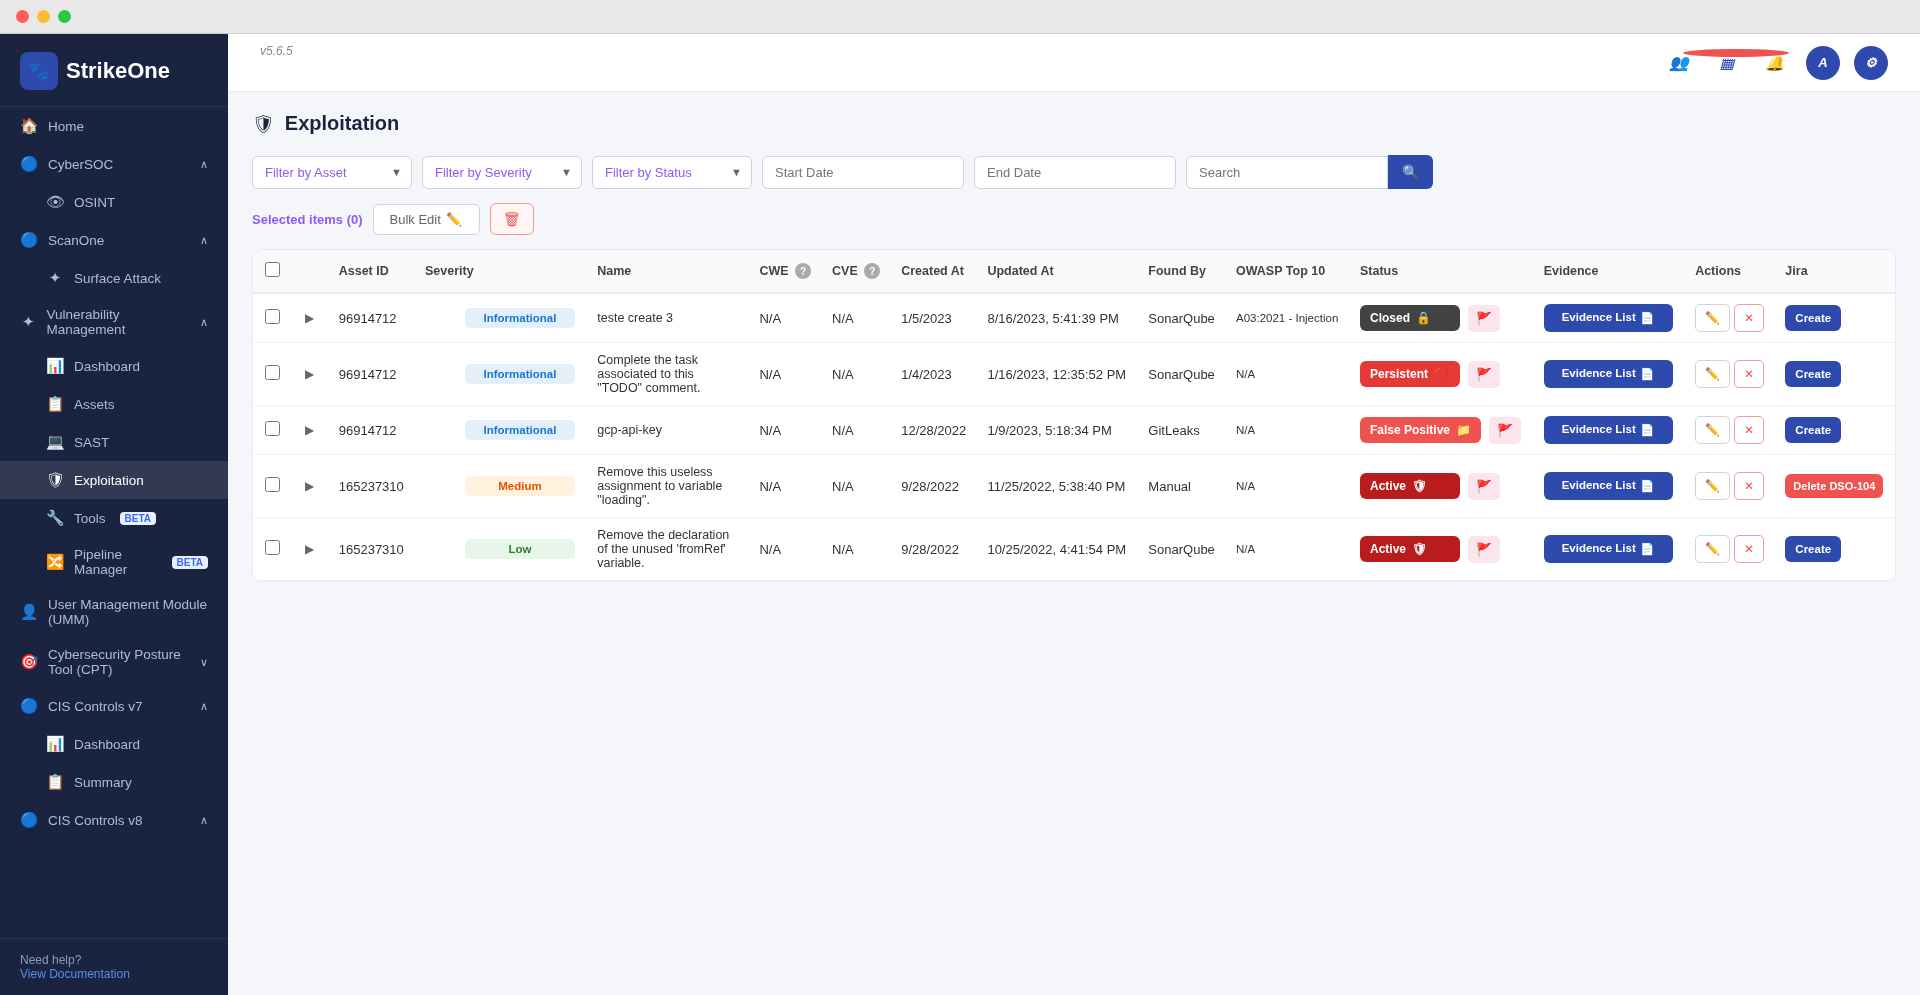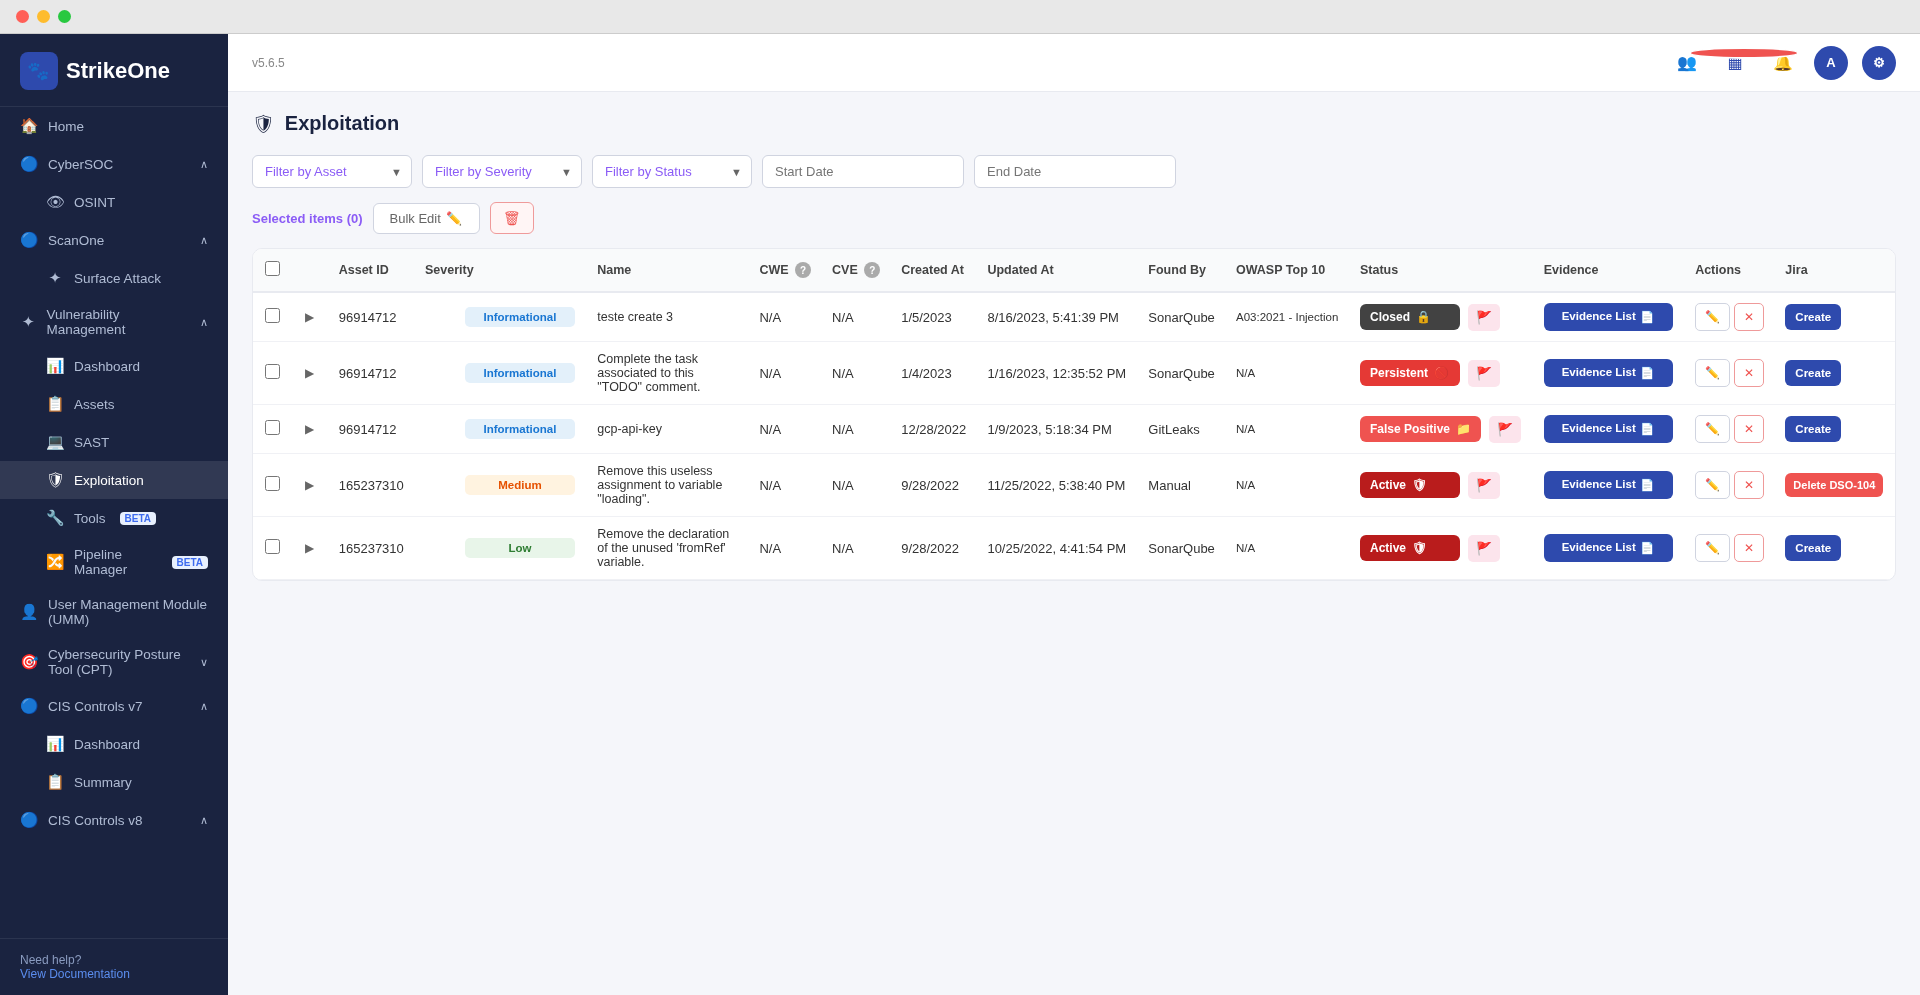--- a/index.html
+++ b/index.html
@@ -61,26 +61,26 @@
     
     .main {
       flex: 1;
       display: flex;
       flex-direction: column;
       overflow: hidden;
       background: #f5f6fa;
     }
     .topbar {
       background: #fff;
-      padding: 10px 24px;
+      padding: 10px 32px;
       display: flex;
-      align-items: center;
       justify-content: space-between;
       border-bottom: 1px solid #e8eaf0;
       min-height: 58px;
+      font-style: italic;
     }
     .version { font-size: 12px; color: #888; }
     .topbar-icons { display: flex; align-items: center; gap: 14px; }
     .topbar-icon {
       width: 34px; height: 34px;
       border-radius: 50%;
       display: flex; align-items: center; justify-content: center;
       cursor: pointer; font-size: 16px; color: #444;
       position: relative;
     }
@@ -495,20 +495,24 @@
             <span class="chevron-down">▼</span>
           </div>
           <div class="filter-wrap">
             <select class="filter-select">
               <option>Filter by Status</option>
             </select>
             <span class="chevron-down">▼</span>
           </div>
           <input class="date-input" type="text" placeholder="Start Date" style="">
           <input class="date-input" type="text" placeholder="End Date" style="">
+          <div class="search-wrap">
+            <input class="search-input" type="text" placeholder="Search" style="">
+            <button class="search-btn">🔍</button>
+          </div>
         </div>
 
         <div class="bulk-row">
           <span class="bulk-label">Selected items (0)</span>
           <button class="bulk-edit-btn">
             <span>Bulk Edit</span>
             <span>✏️</span>
           </button>
           <button class="bulk-delete-btn">
             <span>🗑</span>

